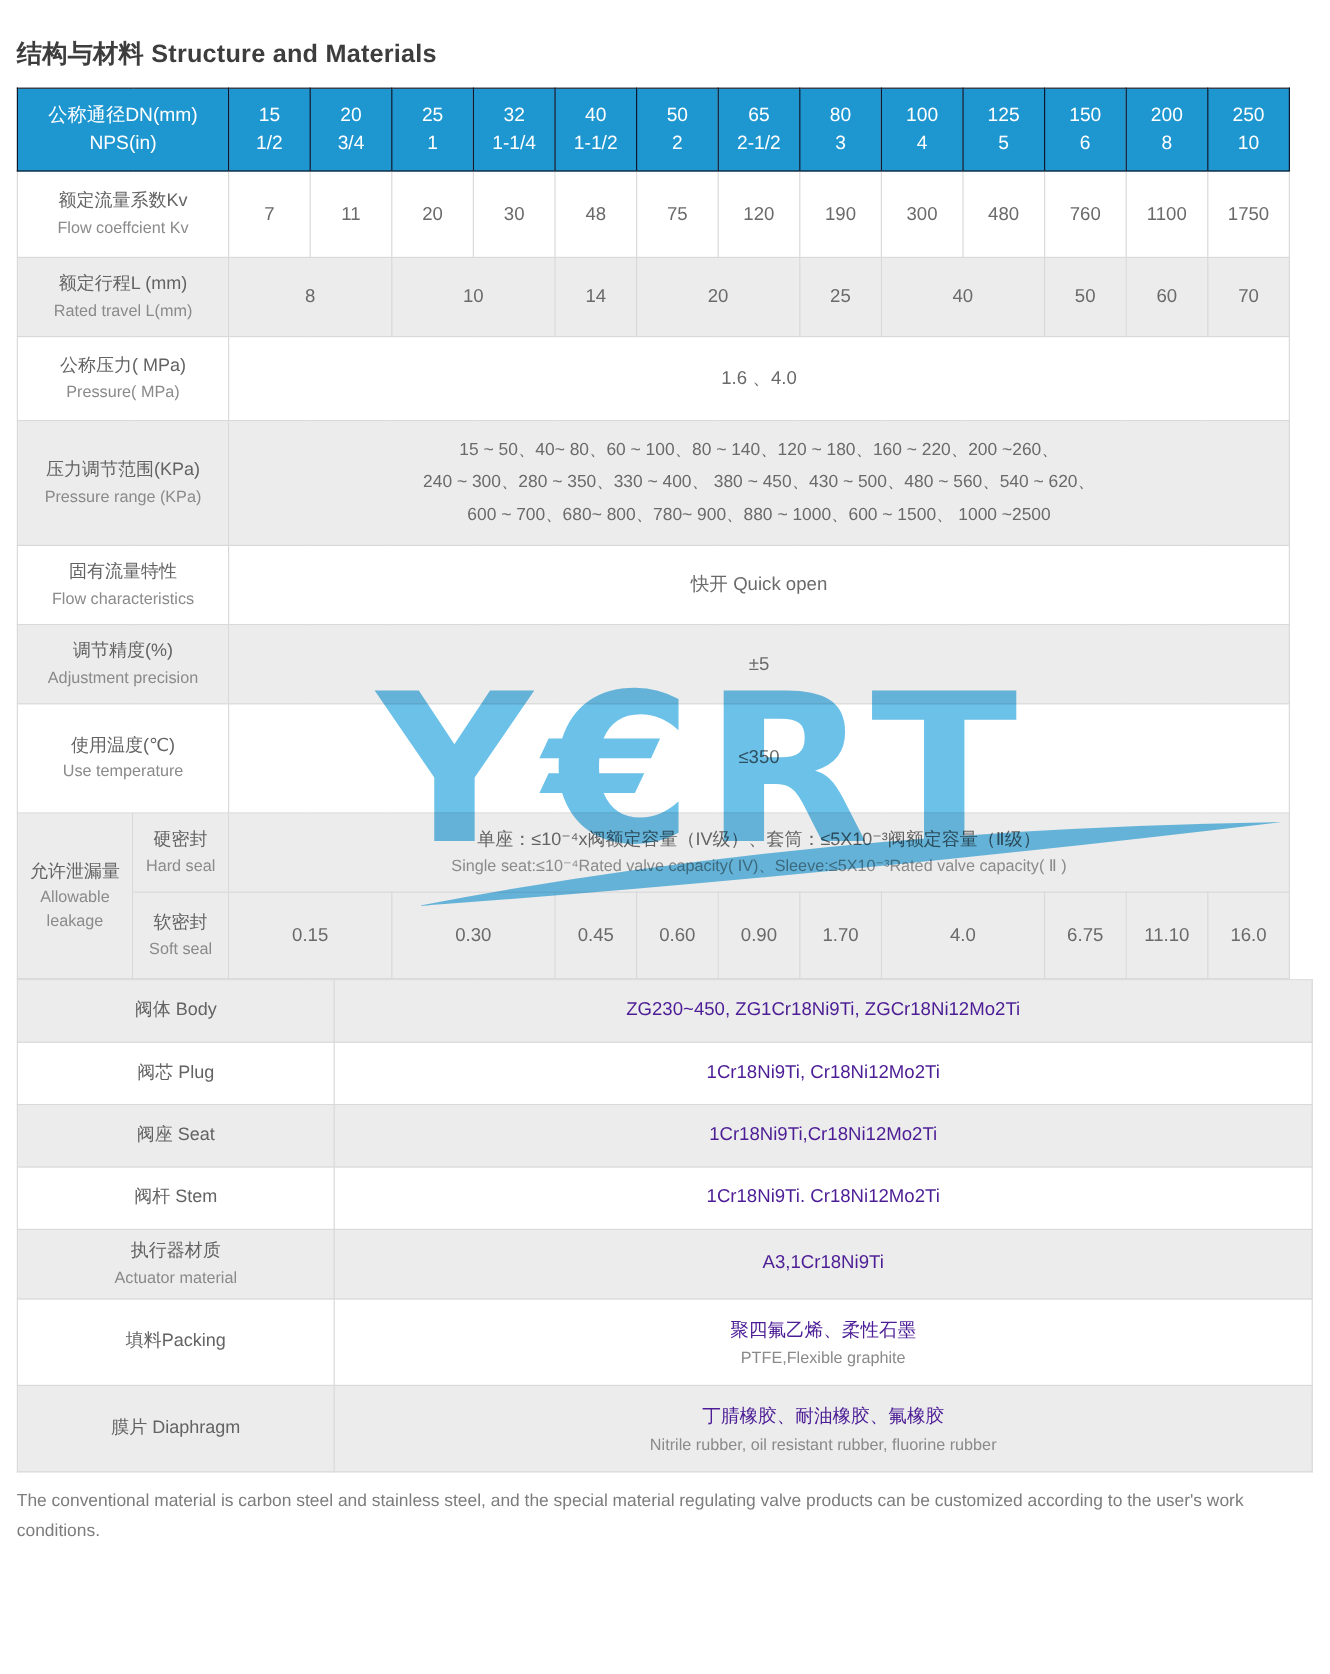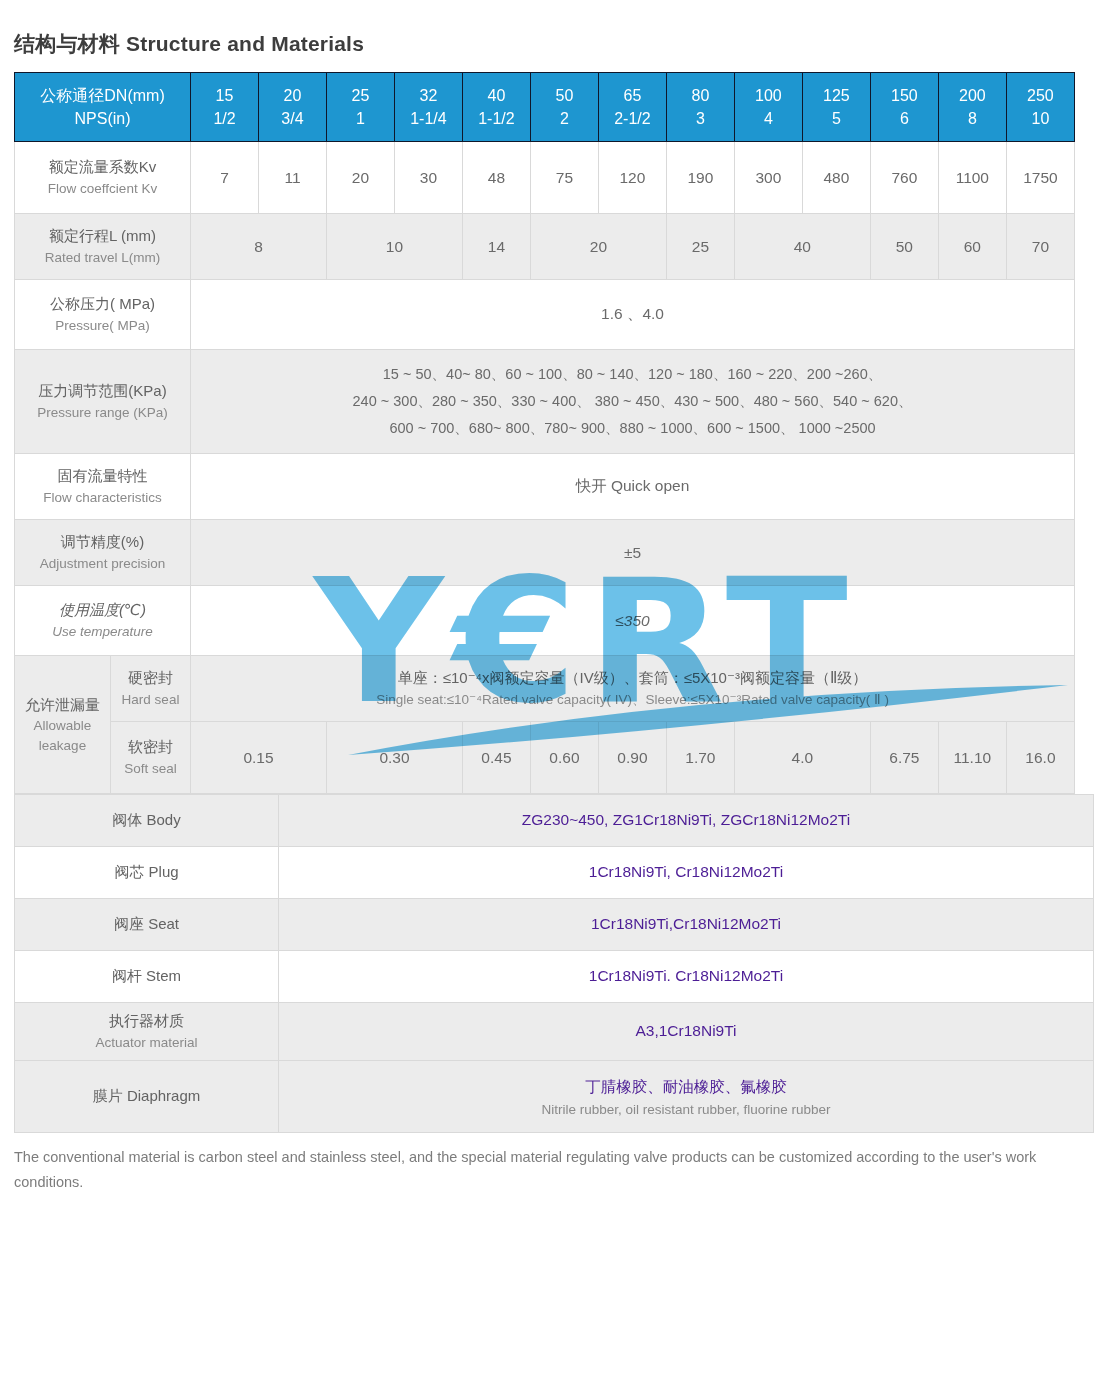--- a/index.html
+++ b/index.html
@@ -1,20 +1,20 @@
 <!DOCTYPE html>
 <html><head>
 <meta charset="utf-8">
 <style>
   html,body{margin:0;padding:0;background:#ffffff;}
   body{
     width:1108px;height:1395px;position:relative;overflow:hidden;
     font-family:"Liberation Sans","DejaVu Sans",sans-serif;color:#6a6a6a;
   }
-  .page{padding:15px 14px;position:relative;}
+  .page{padding:0 14px;position:relative;margin-top:16px;}
   .section-title{
     font-size:21px;font-weight:bold;color:#3d3d3d;
     padding:15px 0 14px 0;letter-spacing:0.2px;
   }
   .section-title.t2{padding-top:46px;padding-bottom:16px;}
 
   
   table.spec{
     width:1061px;border-collapse:collapse;table-layout:fixed;
     font-size:15px;color:#6a6a6a;
@@ -30,21 +30,21 @@
   table.spec tr.shade td{background:#ececec;}
   .cn{font-size:15px;color:#636363;line-height:1.5;}
   .en{font-size:13.5px;color:#8a8a8a;line-height:1.45;}
   td.lbl .cn{font-size:15px;}
   tr.r-kv{height:72px;}
   tr.r-travel{height:66px;}
   tr.r-press{height:70px;}
   tr.r-range{height:104px;}
   tr.r-flow{height:66px;}
   tr.r-prec{height:66px;}
-  tr.r-temp{height:70px;font-style:italic;}
+  tr.r-temp{height:91px;}
   tr.r-hard{height:66px;}
   tr.r-soft{height:72px;}
   .val{font-size:15.5px;color:#6a6a6a;}
   .rg{font-size:14.5px;color:#6a6a6a;line-height:1.85;}
 
   
   table.parts{
     width:1080px;border-collapse:collapse;table-layout:fixed;
     font-size:15px;color:#6a6a6a;
   }
@@ -326,20 +326,30 @@
     <tr class="p-act shade">
       <td>
         <div class="cn">执行器材质</div>
         <div class="en l2">Actuator material</div>
       </td>
       <td>
         <div class="pv">A3,1Cr18Ni9Ti</div>
 
       </td>
     </tr>
+    <tr class="p-two">
+      <td>
+        <div class="cn">填料Packing</div>
+
+      </td>
+      <td>
+        <div class="pv">聚四氟乙烯、柔性石墨</div>
+        <div class="en l2">PTFE,Flexible graphite</div>
+      </td>
+    </tr>
     <tr class="p-two shade">
       <td>
         <div class="cn">膜片 Diaphragm</div>
 
       </td>
       <td>
         <div class="pv">丁腈橡胶、耐油橡胶、氟橡胶</div>
         <div class="en l2">Nitrile rubber, oil resistant rubber, fluorine rubber</div>
       </td>
     </tr>

